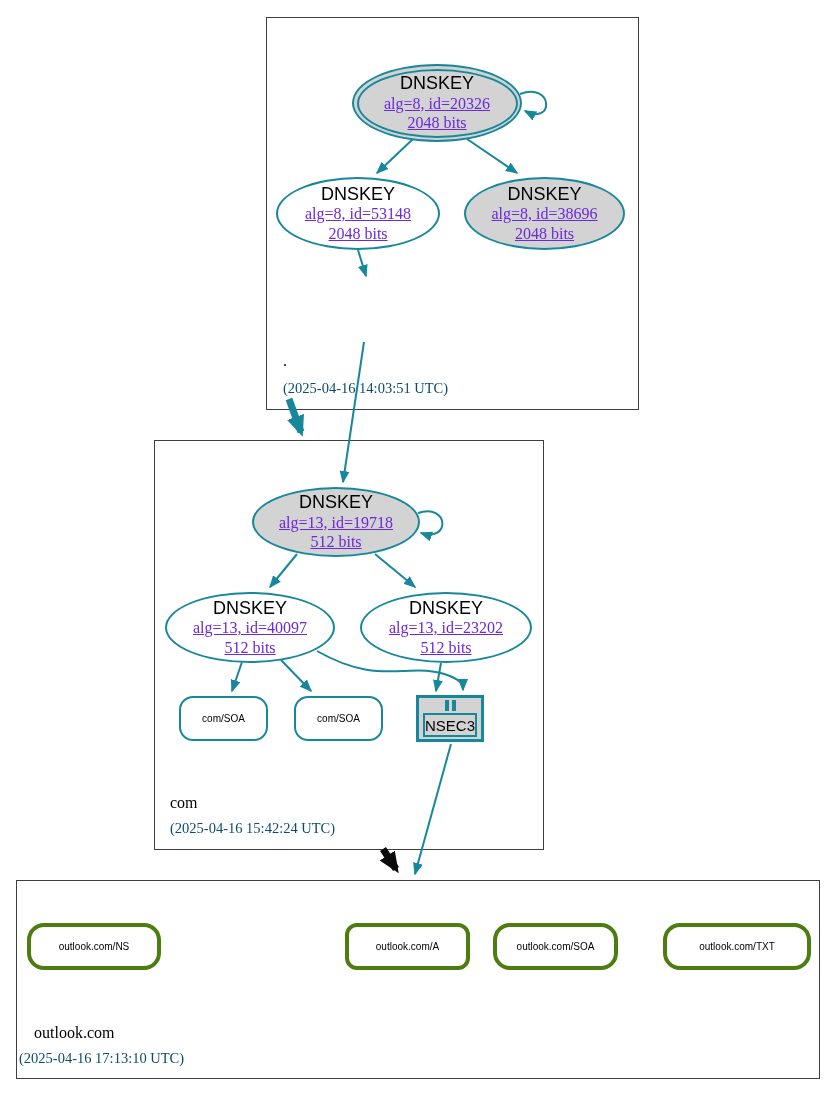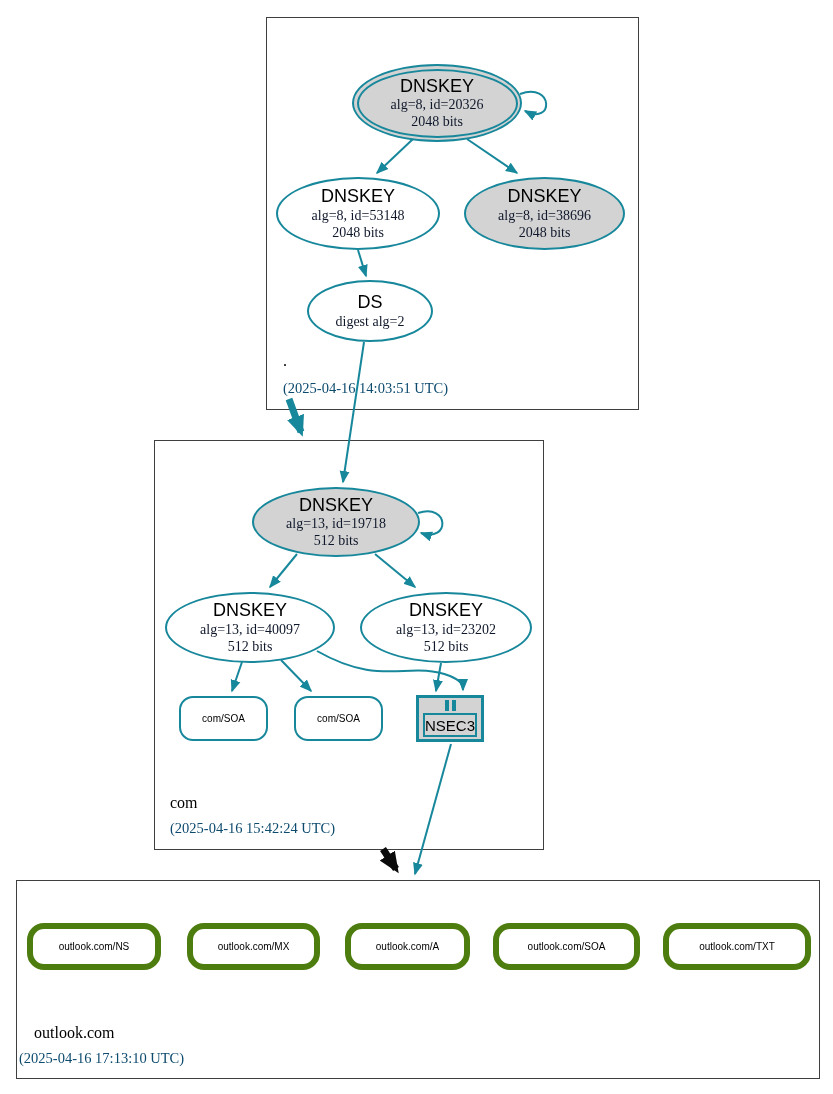--- a/index.html
+++ b/index.html
@@ -8,23 +8,23 @@
   .zone-box{position:absolute;border:1px solid #3f3f3f;background:transparent;z-index:1;}
   .zone-label{position:absolute;font-family:"Liberation Serif",serif;font-size:16px;color:#000;z-index:2;}
   .zone-ts{position:absolute;font-family:Liberation Serif, serif;font-size:14.5px;color:#0c4a6e;z-index:2;}
   .edges{position:absolute;left:0;top:0;z-index:5;pointer-events:none;}
   .node{position:absolute;z-index:10;display:flex;flex-direction:column;align-items:center;
         justify-content:center;text-align:center;box-sizing:border-box;}
   .ellipse{border-radius:50%;border:2px solid #17879b;background:#fff;}
   .ellipse.gray{background:#d3d3d3;}
   .double-ring{position:absolute;inset:2.5px;border:2px solid #17879b;border-radius:50%;pointer-events:none;}
   .node .title{font-size:18px;color:#000;line-height:1.15;}
-  .node .detail{font-family:"Liberation Serif",serif;font-size:14px;color:#0f172a;line-height:1.22;}
+  .node .detail{font-family:"Liberation Serif",serif;font-size:16px;color:#6d28d9;line-height:1.22;text-decoration:underline;}
   .rrset{border-radius:14px;border:2px solid #17879b;background:#fff;font-size:10px;color:#000;}
-  .rrset.black{border:6px solid #4d7c0f;border-radius:17px;}
+  .rrset.black{border:4px solid #4d7c0f;border-radius:17px;}
   .nsec3{border:3px solid #17879b;background:#d3d3d3;padding:2px;display:flex;flex-direction:column;}
   .nsec3-head{display:flex;gap:3px;height:11px;margin-bottom:2px;}
   .nsec3-cell{flex:1;border:2px solid #17879b;background:#d3d3d3;box-sizing:border-box;}
   .nsec3-body{flex:1;border:2px solid #17879b;background:#d3d3d3;font-size:15px;color:#000;
               display:flex;align-items:center;justify-content:center;line-height:1;}
 </style>
 </head>
 <body>
 
 <div class="canvas">
@@ -85,24 +85,20 @@
     <span class="detail">alg=8, id=53148</span>
     <span class="detail">2048 bits</span>
   </div>
 
   <div class="node ellipse gray" style="left:464px;top:177px;width:161px;height:73px;">
     <span class="title">DNSKEY</span>
     <span class="detail">alg=8, id=38696</span>
     <span class="detail">2048 bits</span>
   </div>
 
-  <div class="node ellipse" style="left:307px;top:280px;width:126px;height:62px;">
-    <span class="title">DS</span>
-    <span class="detail">digest alg=2</span>
-  </div>
 
   <div class="node ellipse gray" style="left:252px;top:487px;width:168px;height:70px;">
     <span class="title">DNSKEY</span>
     <span class="detail">alg=13, id=19718</span>
     <span class="detail">512 bits</span>
   </div>
 
   <div class="node ellipse" style="left:165px;top:592px;width:170px;height:71px;">
     <span class="title">DNSKEY</span>
     <span class="detail">alg=13, id=40097</span>
@@ -126,26 +122,23 @@
     <div class="nsec3-head">
       <div class="nsec3-cell"></div>
       <div class="nsec3-cell"></div>
     </div>
     <div class="nsec3-body">NSEC3</div>
   </div>
 
   <div class="node rrset black" style="left:27px;top:923px;width:134px;height:47px;">
     <span>outlook.com/NS</span>
   </div>
-  <div class="node rrset black" style="left:187px;top:923px;width:133px;height:47px;">
-    <span>outlook.com/MX</span>
-  </div>
-  <div class="node rrset black" style="left:345px;top:923px;width:125px;height:47px;">
+  <div class="node rrset black" style="left:345px;top:923px;width:125px;height:47px;border-radius:12px;">
     <span>outlook.com/A</span>
   </div>
-  <div class="node rrset black" style="left:493px;top:923px;width:147px;height:47px;">
+  <div class="node rrset black" style="left:493px;top:923px;width:125px;height:47px;">
     <span>outlook.com/SOA</span>
   </div>
   <div class="node rrset black" style="left:663px;top:923px;width:148px;height:47px;">
     <span>outlook.com/TXT</span>
   </div>
 
 </div>
 
 </body></html>

